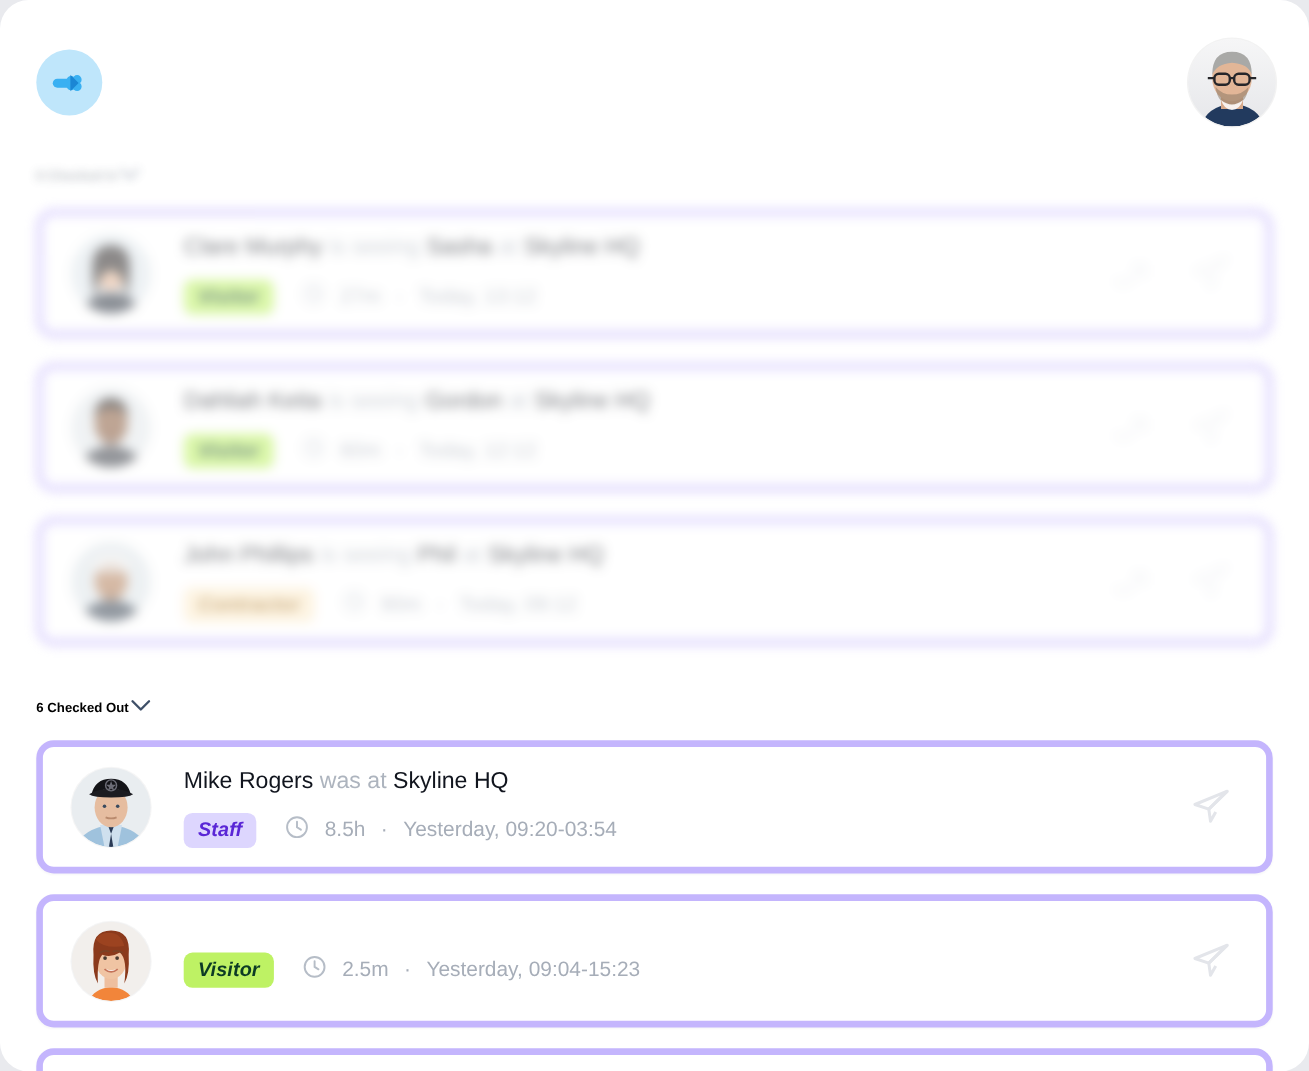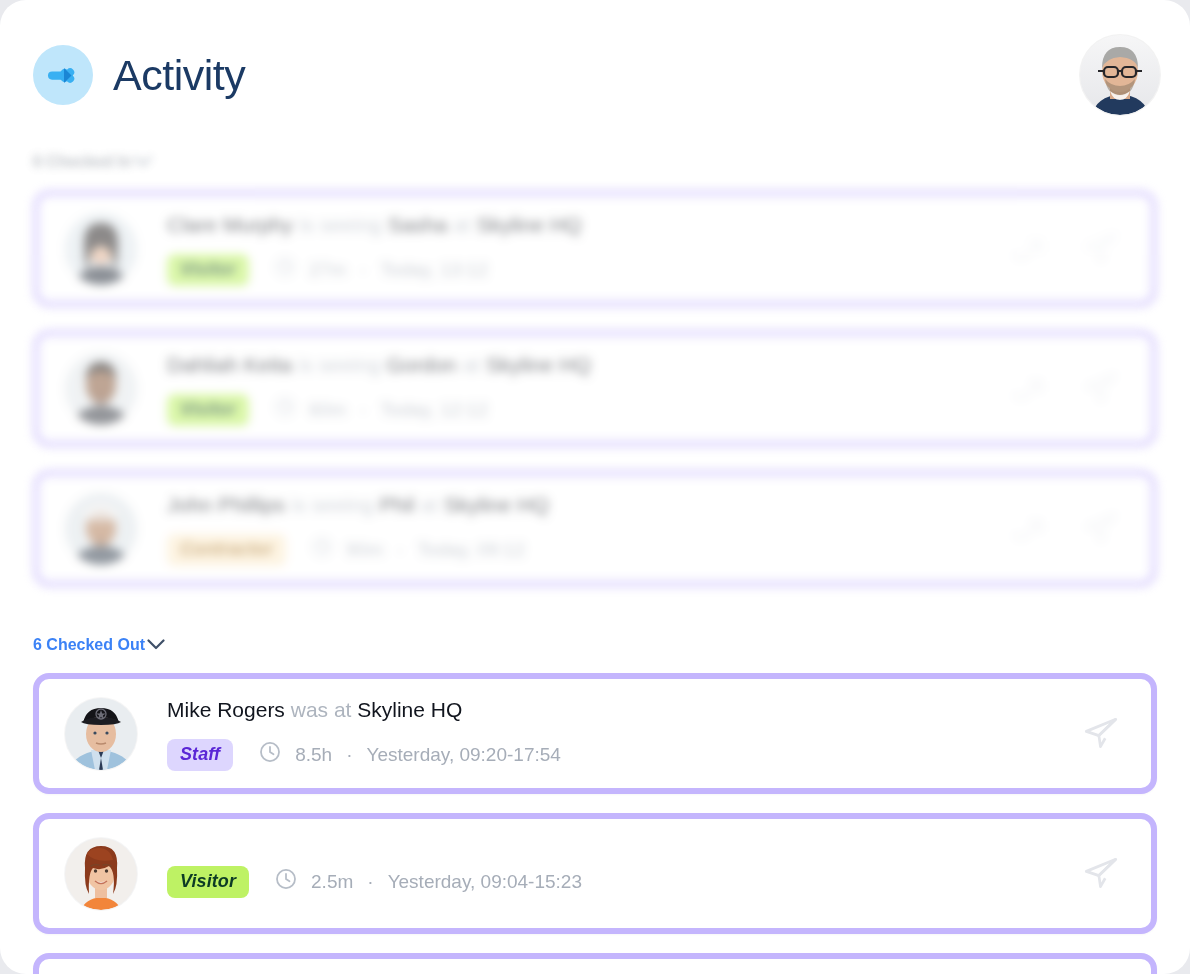--- a/index.html
+++ b/index.html
@@ -69,23 +69,23 @@
   }
   .avatar-btn svg, .av svg { display:block; width:100%; height:100%; }
 
   
   .section-head {
     position: absolute;
     left: 33px;
     display: flex;
     align-items: center;
     gap: 2px;
-    font-size: 16px;
+    font-size: 12px;
     font-weight: 700;
-    color: #3b82f6;
+    color: #000000;
   }
   .section-head.blurred {
     filter: blur(4.2px);
     opacity: 0.45;
     color: #6b7480;
   }
   .chev { display: block; }
 
   
   .card {
@@ -194,21 +194,20 @@
           <rect x="5" y="16.5" width="22" height="8.2" rx="4.1" fill="#39b0f2"></rect>
           <g transform="rotate(45 24 20.5)">
             <rect x="16.5" y="16.4" width="16" height="8.2" rx="4.1" fill="#39b0f2"></rect>
           </g>
           <g transform="rotate(-45 24 20.5)">
             <rect x="16.5" y="16.4" width="16" height="8.2" rx="4.1" fill="#39b0f2"></rect>
           </g>
           <path d="M21 13 L28.5 20.5 L21 28 Z" fill="#1178c9" opacity="0.75"></path>
         </svg>
       </div>
-      <div class="page-title">Activity</div>
     </div>
 
     <div class="avatar-btn">
       <svg viewBox="0 0 80 80" preserveAspectRatio="xMidYMid slice">
         <defs>
           <clipPath id="avClipHdr">
               <circle cx="40" cy="40" r="40"></circle>
             </clipPath>
           <linearGradient id="bgHdr" x1="0" y1="0" x2="0" y2="1">
             <stop offset="0" stop-color="#f6f6f7"></stop>
@@ -455,21 +454,21 @@
         <span class="badge staff">Staff</span>
         <span class="meta">
           <span class="clock">
             <svg width="22" height="22" viewBox="0 0 20 20">
               <circle cx="10" cy="10" r="8.2" fill="none" stroke="#b6bdc7" stroke-width="1.6"></circle>
               <path d="M10 5.4 V10 L13.2 12" fill="none" stroke="#b6bdc7" stroke-width="1.6" stroke-linecap="round"></path>
             </svg>
           </span>
           <span>8.5h</span>
           <span>·</span>
-          <span>Yesterday, 09:20-17:54</span>
+          <span>Yesterday, 09:20-03:54</span>
         </span>
       </div>
     </div>
     <div class="actions">
       <span class="act">
         <svg width="40" height="40" viewBox="0 0 38 38">
           <path d="M33 5 L5 16.5 L17 20.5 L33 5 Z" fill="none" stroke="#e3e5ea" stroke-width="2.6" stroke-linejoin="round"></path>
           <path d="M33 5 L17 20.5 L18.5 31 L23 23" fill="none" stroke="#e3e5ea" stroke-width="2.6" stroke-linejoin="round"></path>
         </svg>
       </span>

